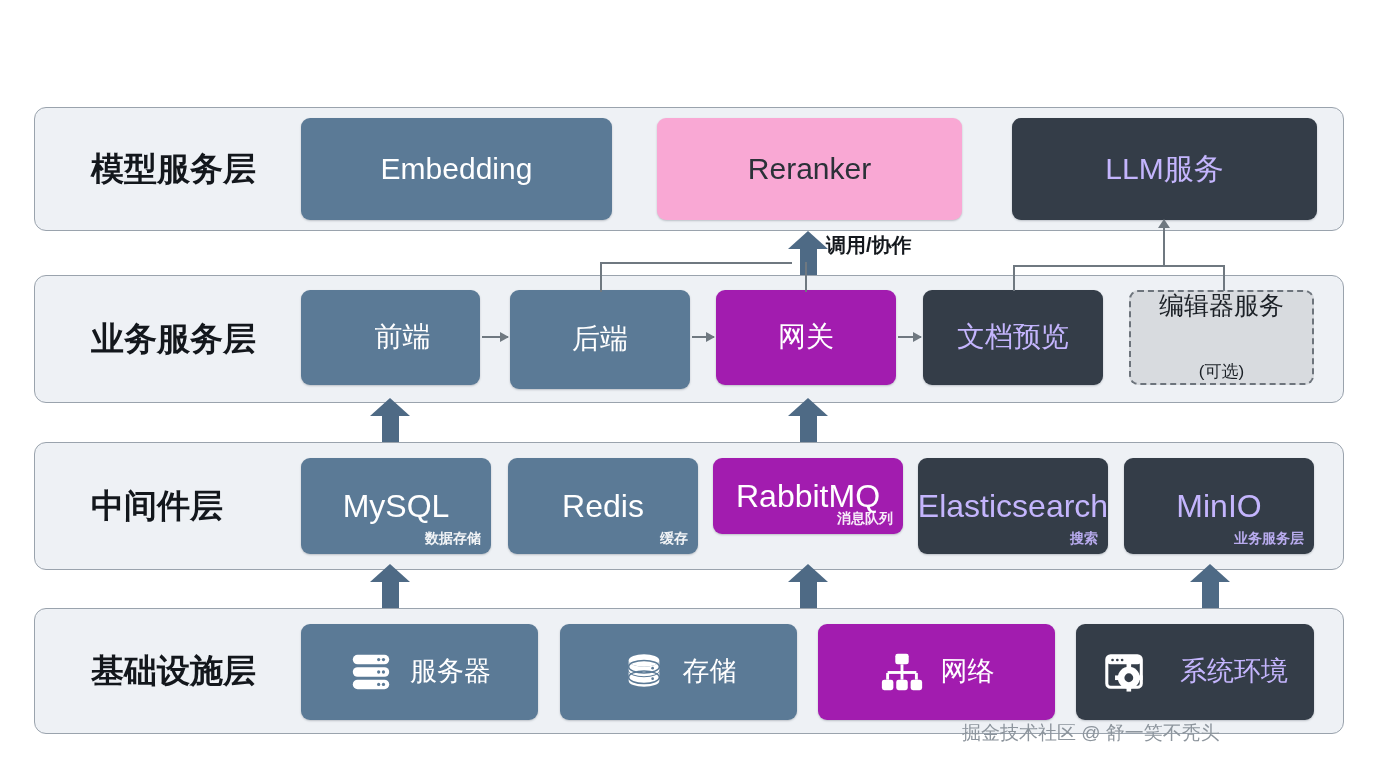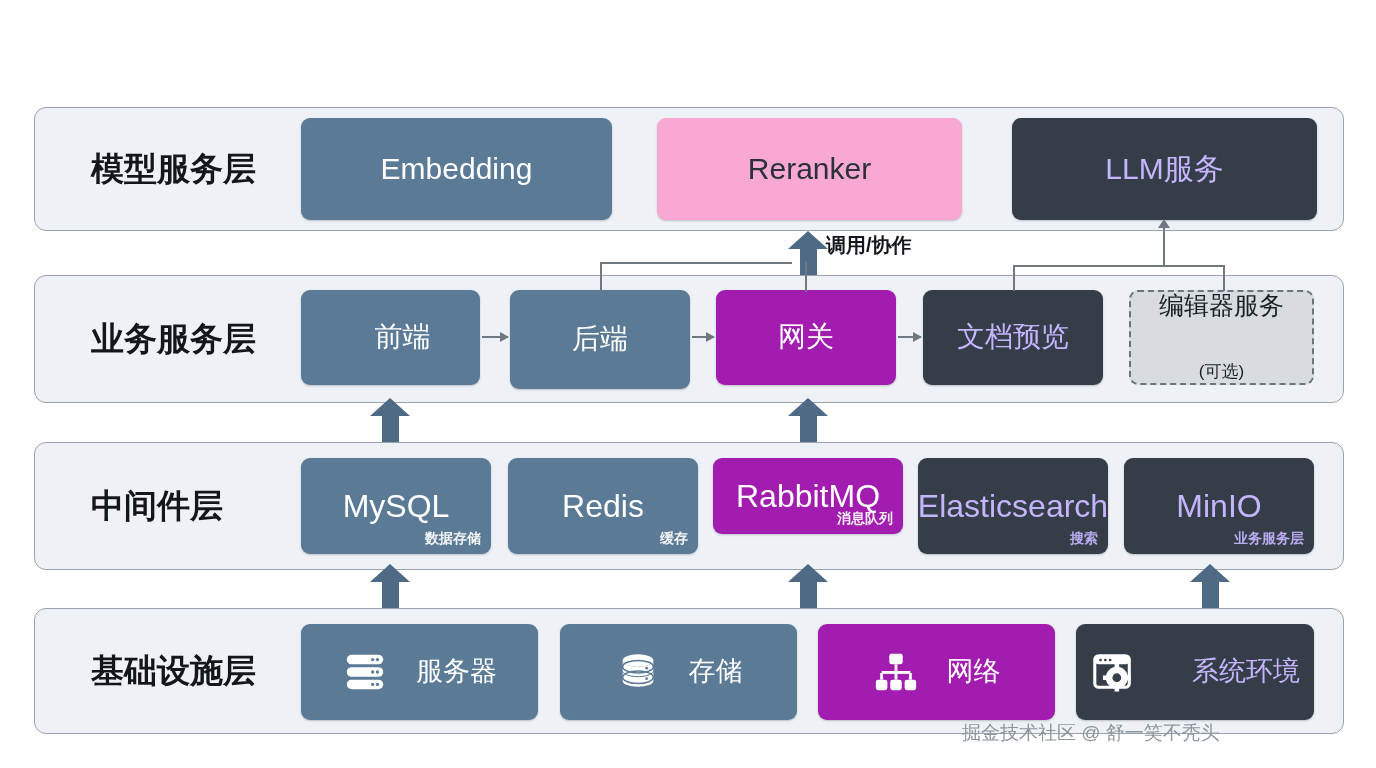--- a/index.html
+++ b/index.html
@@ -115,21 +115,21 @@
   }
   #n-mysql  { left: 301px;  top: 458px; width: 190px; height: 96px; }
   #n-redis  { left: 508px;  top: 458px; width: 190px; height: 96px; }
   #n-rabbit { left: 713px;  top: 458px; width: 190px; height: 76px; }
   #n-es     { left: 918px;  top: 458px; width: 190px; height: 96px; }
   #n-minio  { left: 1124px; top: 458px; width: 190px; height: 96px; }
 
   
   .infra-node {
     flex-direction: row;
-    gap: 28px;
+    gap: 16px;
     padding: 0 10px;
   }
   .infra-node .label { font-size: 27px; }
   #n-server  { left: 301px;  top: 624px; width: 237px; height: 96px; }
   #n-storage { left: 560px;  top: 624px; width: 237px; height: 96px; }
   #n-network { left: 818px;  top: 624px; width: 237px; height: 96px; }
   #n-sysenv  { left: 1076px; top: 624px; width: 238px; height: 96px; }
   .infra-icon { width: 46px; height: 46px; flex: 0 0 auto; }
 
   

